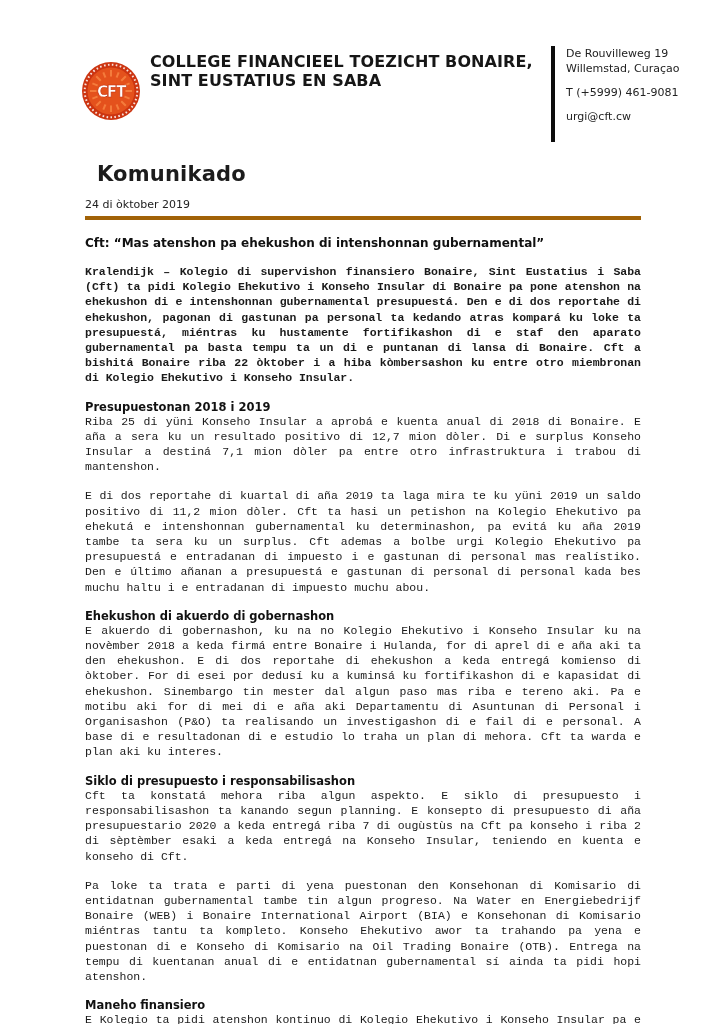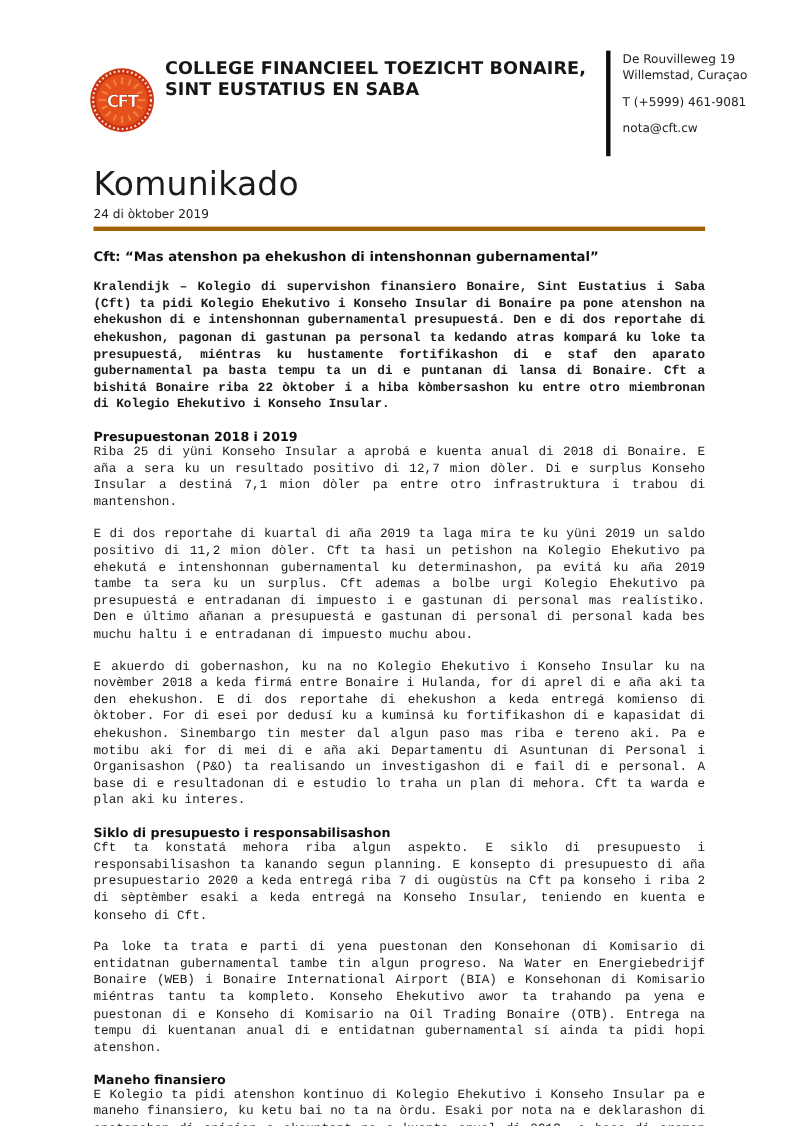--- a/index.html
+++ b/index.html
@@ -20,21 +20,21 @@
   .org-title {
     position:absolute; left:150px; top:52px; width:395px;
     font-size:16px; font-weight:bold; letter-spacing:.1px; color:#161616;
   }
   .vbar { position:absolute; left:551px; top:46px; width:4px; height:96px; background:#0d0d0d; }
   .contact { position:absolute; left:566px; top:46px; font-size:11px; line-height:15px; color:#222; }
   .contact .grp { margin-bottom:9px; }
 
   
   .content { position:absolute; left:85px; top:150px; width:556px; }
-  .doc-title { font-size:30px; font-weight:400; color:#1c1c1c; margin:0; letter-spacing:.2px; }
+  .doc-title { font-size:21px; font-weight:700; color:#1c1c1c; margin:12px; letter-spacing:.2px; }
   .doc-date  { font-size:11px; color:#222; margin-top:3px; padding-bottom:5px; border-bottom:4px solid #a16207; }
   .headline  { margin-top:16px; font-size:12px; font-weight:bold; color:#111; }
 
   p.body-par {
     margin:14px 0 0 0;
     font-size:11.5px; line-height:15.2px;
     text-align:justify; color:#1a1a1a;font-family:Liberation Mono, monospace;
   }
   p.lead { font-weight:bold; }
   .section { margin-top:14px; }
@@ -83,40 +83,41 @@
     <div class="org-title">COLLEGE FINANCIEEL TOEZICHT BONAIRE, SINT EUSTATIUS EN SABA</div>
 
     <div class="vbar"></div>
 
     <div class="contact">
       <div class="grp">
         <div>De Rouvilleweg 19</div>
         <div>Willemstad, Curaçao</div>
       </div>
       <div class="grp">T (+5999) 461-9081</div>
-      <div class="grp">nota@cft.cw</div>
+      <div class="grp">urgi@cft.cw</div>
     </div>
   </div>
 
   <div class="content">
 
     <h1 class="doc-title">Komunikado</h1>
     <div class="doc-date">24 di òktober 2019</div>
 
     <div class="headline">Cft: “Mas atenshon pa ehekushon di intenshonnan gubernamental”</div>
 
     <p class="body-par lead">Kralendijk – Kolegio di supervishon finansiero Bonaire, Sint Eustatius i Saba (Cft) ta pidi Kolegio Ehekutivo i Konseho Insular di Bonaire pa pone atenshon na ehekushon di e intenshonnan gubernamental presupuestá. Den e di dos reportahe di ehekushon, pagonan di gastunan pa personal ta kedando atras kompará ku loke ta presupuestá, miéntras ku hustamente fortifikashon di e staf den aparato gubernamental pa basta tempu ta un di e puntanan di lansa di Bonaire. Cft a bishitá Bonaire riba 22 òktober i a hiba kòmbersashon ku entre otro miembronan di Kolegio Ehekutivo i Konseho Insular.</p>
 
     <div class="section">
       <h3>Presupuestonan 2018 i 2019</h3>
       <p class="body-par">Riba 25 di yüni Konseho Insular a aprobá e kuenta anual di 2018 di Bonaire. E aña a sera ku un resultado positivo di 12,7 mion dòler. Di e surplus Konseho Insular a destiná 7,1 mion dòler pa entre otro infrastruktura i trabou di mantenshon.</p>
       <p class="body-par">E di dos reportahe di kuartal di aña 2019 ta laga mira te ku yüni 2019 un saldo positivo di 11,2 mion dòler. Cft ta hasi un petishon na Kolegio Ehekutivo pa ehekutá e intenshonnan gubernamental ku determinashon, pa evitá ku aña 2019 tambe ta sera ku un surplus. Cft ademas a bolbe urgi Kolegio Ehekutivo pa presupuestá e entradanan di impuesto i e gastunan di personal mas realístiko. Den e último añanan a presupuestá e gastunan di personal di personal kada bes muchu haltu i e entradanan di impuesto muchu abou.</p>
     </div>
 
     <div class="section">
+      <h3>Ehekushon di akuerdo di gobernashon</h3>
       <p class="body-par">E akuerdo di gobernashon, ku na no Kolegio Ehekutivo i Konseho Insular ku na novèmber 2018 a keda firmá entre Bonaire i Hulanda, for di aprel di e aña aki ta den ehekushon. E di dos reportahe di ehekushon a keda entregá komienso di òktober. For di esei por dedusí ku a kuminsá ku fortifikashon di e kapasidat di ehekushon. Sinembargo tin mester dal algun paso mas riba e tereno aki. Pa e motibu aki for di mei di e aña aki Departamentu di Asuntunan di Personal i Organisashon (P&amp;O) ta realisando un investigashon di e fail di e personal. A base di e resultadonan di e estudio lo traha un plan di mehora. Cft ta warda e plan aki ku interes.</p>
     </div>
 
     <div class="section">
       <h3>Siklo di presupuesto i responsabilisashon</h3>
       <p class="body-par">Cft ta konstatá mehora riba algun aspekto. E siklo di presupuesto i responsabilisashon ta kanando segun planning. E konsepto di presupuesto di aña presupuestario 2020 a keda entregá riba 7 di ougùstùs na Cft pa konseho i riba 2 di sèptèmber esaki a keda entregá na Konseho Insular, teniendo en kuenta e konseho di Cft.</p>
       <p class="body-par">Pa loke ta trata e parti di yena puestonan den Konsehonan di Komisario di entidatnan gubernamental tambe tin algun progreso. Na Water en Energiebedrijf Bonaire (WEB) i Bonaire International Airport (BIA) e Konsehonan di Komisario miéntras tantu ta kompleto. Konseho Ehekutivo awor ta trahando pa yena e puestonan di e Konseho di Komisario na Oil Trading Bonaire (OTB). Entrega na tempu di kuentanan anual di e entidatnan gubernamental sí ainda ta pidi hopi atenshon.</p>
     </div>
 
     <div class="section">

